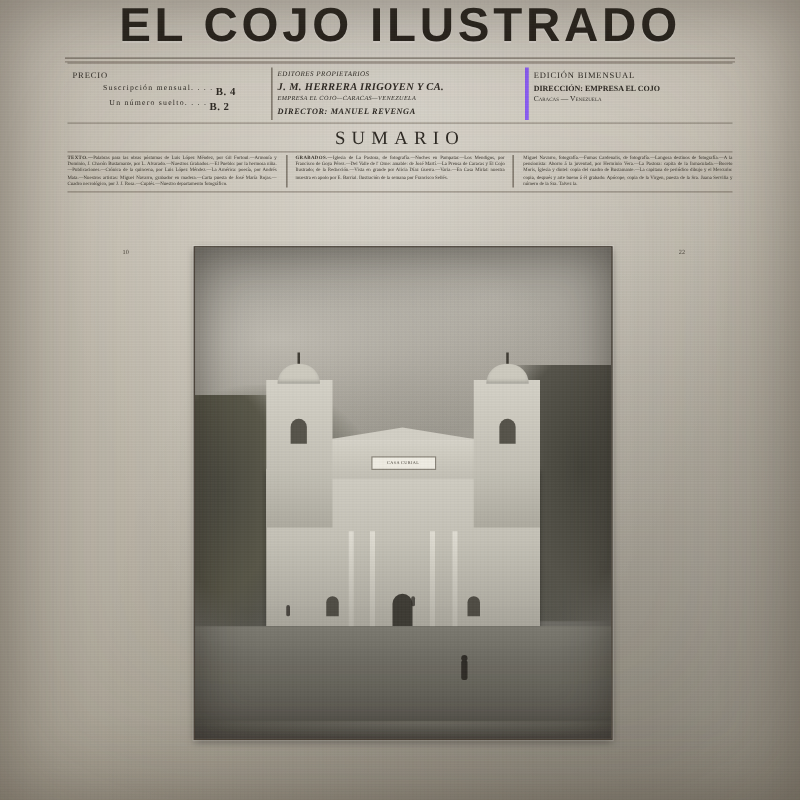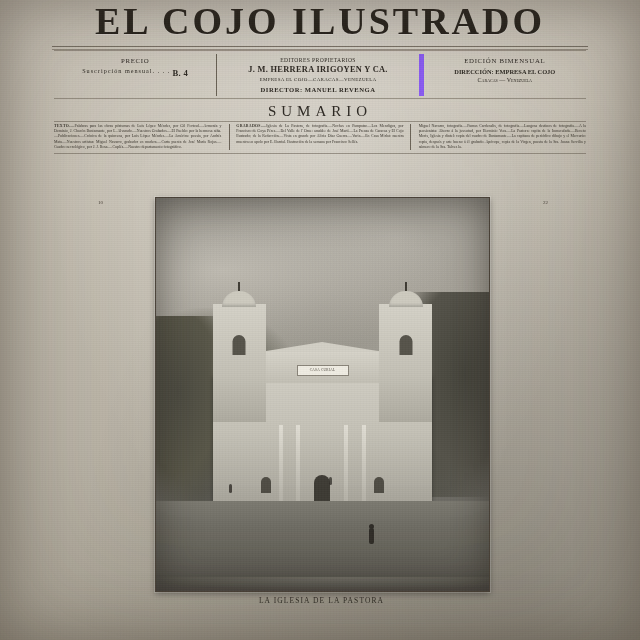--- a/index.html
+++ b/index.html
@@ -43,21 +43,21 @@
 
   
   .masthead {
     position: absolute;
     top: 2px;
     left: 0;
     width: 640px;
     text-align: center;
   }
   .masthead-title {
-    font-family: Liberation Serif, serif;
+    font-family: Liberation Sans, sans-serif;
     font-size: 38px;
     letter-spacing: 3px;
     font-weight: 700;
     color: #26221c;
     line-height: 1.05;
     text-shadow: 0 1px 0 rgba(255,255,255,0.25);
   }
   .rule {
     height: 1px;
     background: #5a5146;
@@ -78,24 +78,24 @@
     font-variant: small-caps;
   }
   .issue-date { font-size: 10px; letter-spacing: .8px; }
 
   
   .info-block {
     display: flex;
     padding: 3px 54px 2px 54px;
     font-size: 6.2px;
     line-height: 1.45;
-    text-align: center;
+    text-align: left;
   }
   .info-col { flex: 1; padding: 2px 4px; }
-  .info-col.mid { flex: 1.25; border-left: 1px solid #6b6357; border-right: 5px solid #8b5cf6; }
+  .info-col.mid { flex: 1.25; border-left: 1px solid #6b6357; border-right: 3px solid #8b5cf6; font-style: italic; }
   .info-head {
     font-variant: small-caps;
     letter-spacing: .7px;
     font-size: 6.8px;
     margin-bottom: 1px;
   }
   .big { font-size: 8.6px; font-weight: 700; letter-spacing: .4px; }
   .mid-title { font-size: 5.6px; font-variant: small-caps; letter-spacing: .4px; }
   .price-row { display: flex; justify-content: center; gap: 2px; }
   .dots { letter-spacing: 1px; }
@@ -302,20 +302,24 @@
     <div style="padding:0 54px;">
         <div class="rule-thin"></div>
       </div>
 
     <div class="info-block">
       <div class="info-col">
         <div class="info-head">PRECIO</div>
         <div class="price-row">
           <span class="dots">Suscripción mensual. . . .</span>
           <span class="big">B. 4</span>
+        </div>
+        <div class="price-row">
+          <span class="dots">Un número suelto. . . .</span>
+          <span class="big">B. 2</span>
         </div>
       </div>
 
       <div class="info-col mid">
         <div class="mid-title">EDITORES PROPIETARIOS</div>
         <div style="font-size:8.4px; font-weight:700; letter-spacing:.3px; font-variant:small-caps;">J. M. HERRERA IRIGOYEN Y CA.</div>
         <div style="font-size:5px; letter-spacing:.3px; font-variant:small-caps;">EMPRESA EL COJO—CARACAS—VENEZUELA</div>
         <div style="font-size:6.6px; font-weight:700; letter-spacing:.5px; font-variant:small-caps; margin-top:1px;">DIRECTOR: MANUEL REVENGA</div>
       </div>
 
@@ -384,17 +388,16 @@
       <div class="ground">
         <div class="ground-path"></div>
       </div>
       <div class="figure fig-main"></div>
       <div class="figure fig-a"></div>
       <div class="figure fig-b"></div>
       <div class="plate-vignette"></div>
     </div>
   </div>
 
-  <div class="caption">LA IGLESIA DE LA PASTORA</div>
 
   <div class="grain"></div>
   <div class="edge-shadow"></div>
 </div>
 
 </body></html>

